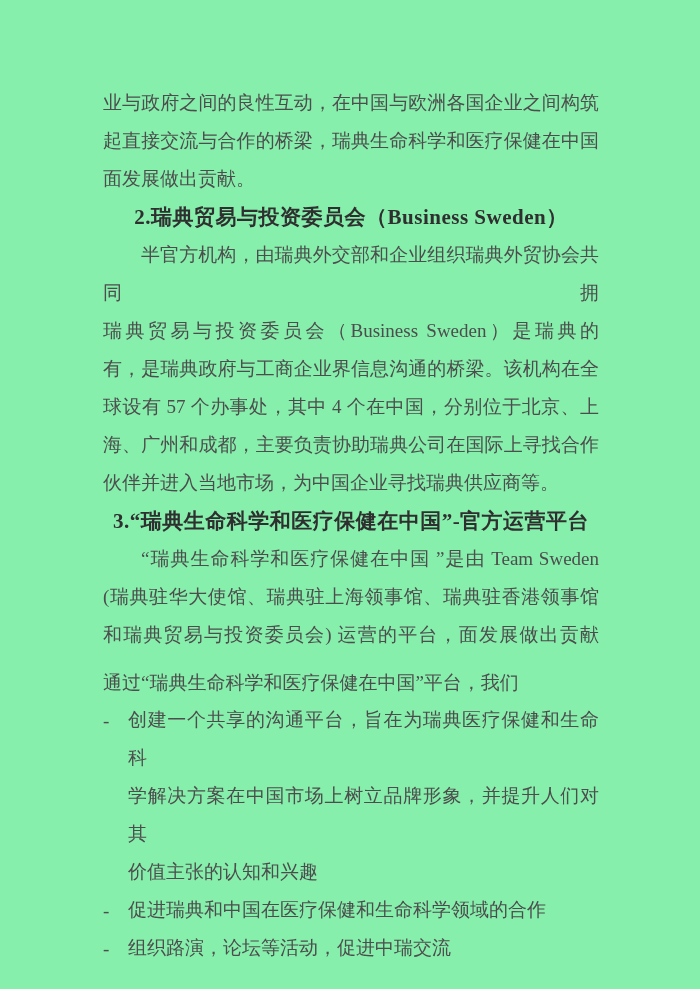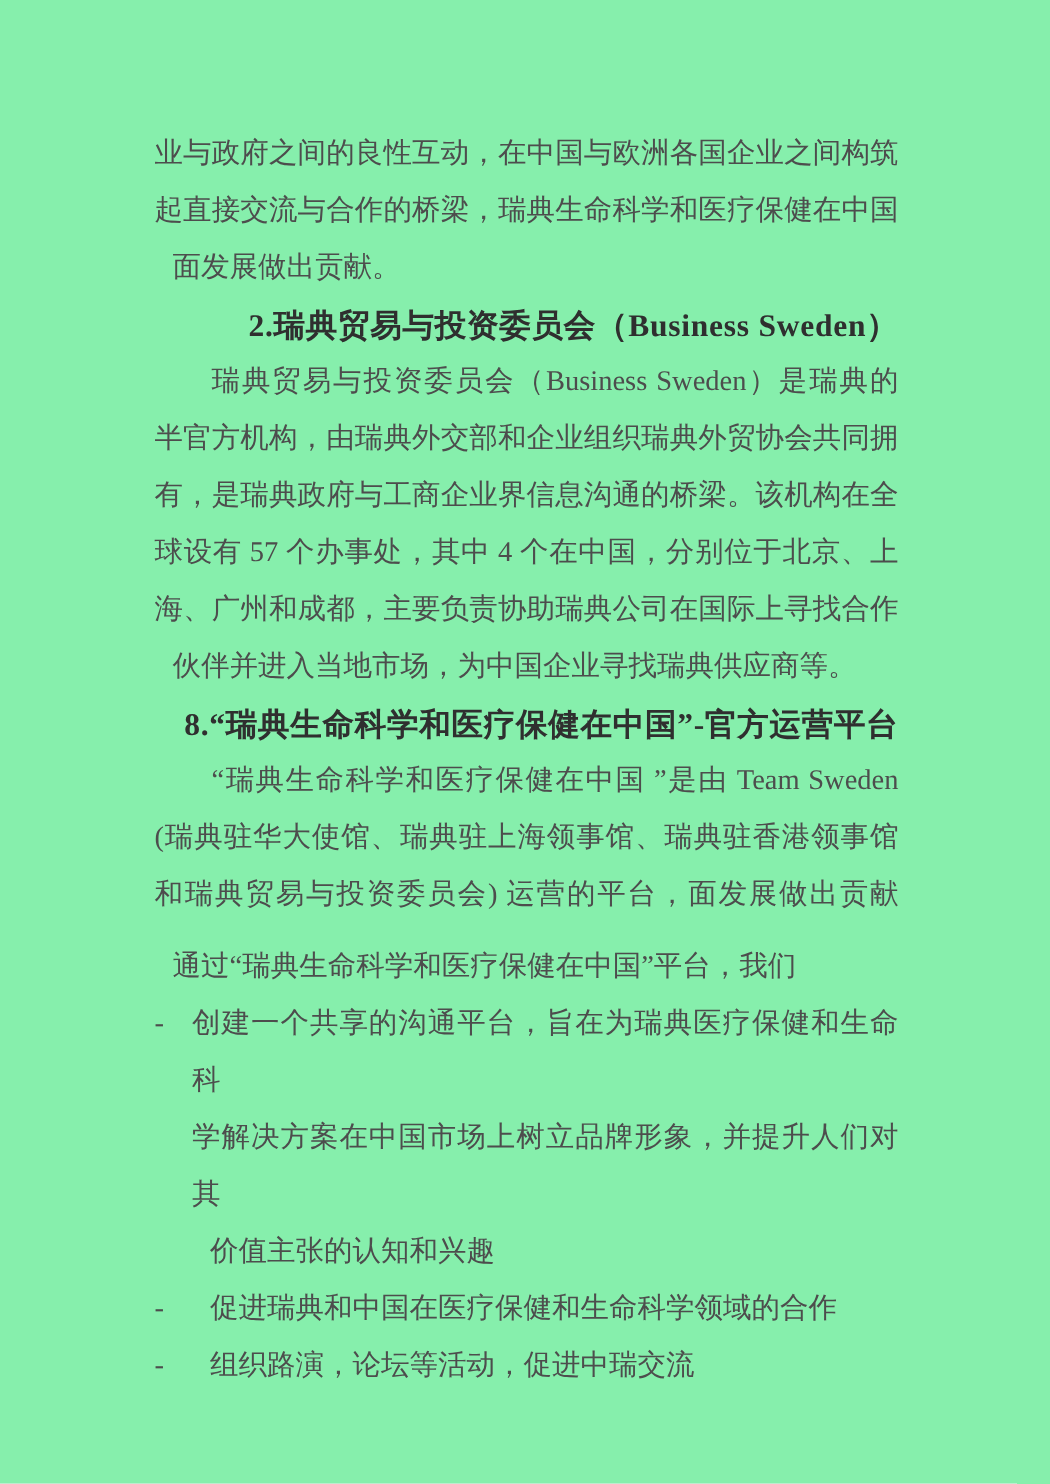--- a/index.html
+++ b/index.html
@@ -13,30 +13,30 @@
   }
   .content {
     position: absolute;
     left: 103px;
     top: 84px;
     width: 496px;
     color: #4d4d4d;
   }
   .body-block { font-size: 19px; line-height: 38px; }
   .line { text-align: justify; text-align-last: justify; }
-  .line.last-line { text-align-last: left; margin-left: 12px; }
+  .line.last-line { text-align-last: left; }
   .indent-first .line:first-child { text-indent: 2em; }
   .heading {
     margin: 0;
     font-size: 21px;
     line-height: 38px;
     font-weight: bold;
     color: #2f2f2f;
     letter-spacing: 0.5px;
-    text-align: right;
+    text-align: center;
   }
   .intro-block { margin-top: 10px; }
   .bullet { display: flex; font-size: 19px; line-height: 38px; }
   .bullet .marker { flex: none; width: 25px; text-align: left; }
   .bullet .bullet-lines { flex: 1; min-width: 0; font-family: Liberation Mono, monospace; }
 </style>
 </head>
 <body>
 
 <div class="page">
@@ -44,29 +44,29 @@
 
     <div class="body-block">
         <div class="line">业与政府之间的良性互动，在中国与欧洲各国企业之间构筑</div>
         <div class="line">起直接交流与合作的桥梁，瑞典生命科学和医疗保健在中国</div>
         <div class="line last-line">面发展做出贡献。</div>
       </div>
 
     <h2 class="heading">2.瑞典贸易与投资委员会（Business Sweden）</h2>
 
     <div class="body-block indent-first">
+        <div class="line">半官方机构，由瑞典外交部和企业组织瑞典外贸协会共同拥</div>
         <div class="line">瑞典贸易与投资委员会（Business Sweden）是瑞典的</div>
-        <div class="line">半官方机构，由瑞典外交部和企业组织瑞典外贸协会共同拥</div>
         <div class="line">有，是瑞典政府与工商企业界信息沟通的桥梁。该机构在全</div>
         <div class="line">球设有 57 个办事处，其中 4 个在中国，分别位于北京、上</div>
         <div class="line">海、广州和成都，主要负责协助瑞典公司在国际上寻找合作</div>
         <div class="line last-line">伙伴并进入当地市场，为中国企业寻找瑞典供应商等。</div>
       </div>
 
-    <h2 class="heading">8.“瑞典生命科学和医疗保健在中国”-官方运营平台</h2>
+    <h2 class="heading">3.“瑞典生命科学和医疗保健在中国”-官方运营平台</h2>
 
     <div class="body-block indent-first">
         <div class="line">“瑞典生命科学和医疗保健在中国 ”是由 Team Sweden</div>
         <div class="line">(瑞典驻华大使馆、瑞典驻上海领事馆、瑞典驻香港领事馆</div>
         <div class="line">和瑞典贸易与投资委员会) 运营的平台，面发展做出贡献</div>
       </div>
 
     <div class="body-block intro-block">
         <div class="line last-line">通过“瑞典生命科学和医疗保健在中国”平台，我们</div>
       </div>

